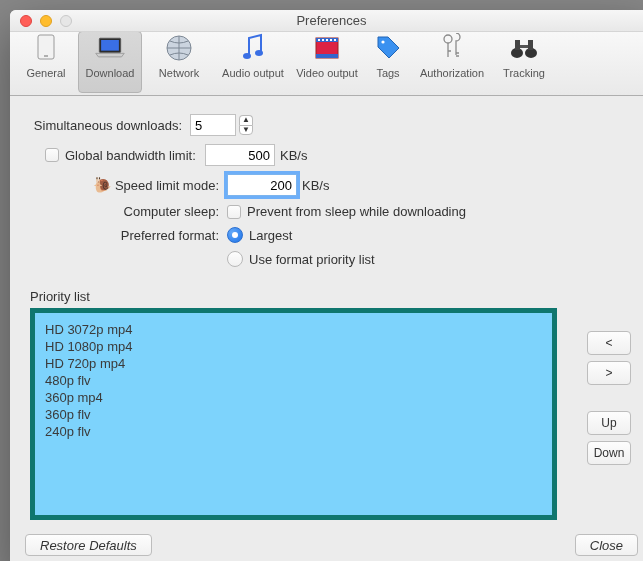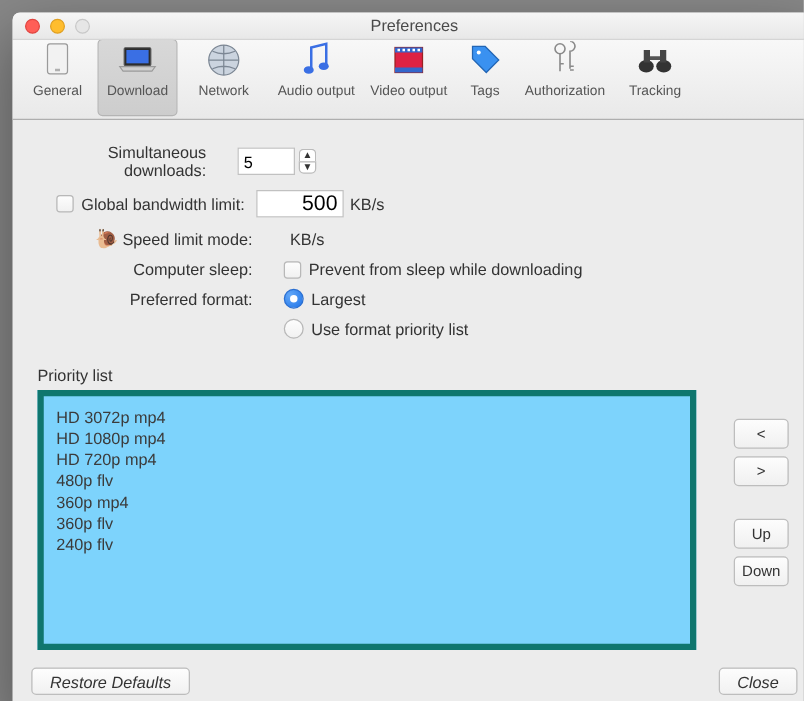--- a/index.html
+++ b/index.html
@@ -72,34 +72,34 @@
   .icon{width:32px;height:32px;display:flex;align-items:center;justify-content:center;}
   .content{
     flex:1;
     padding: 18px 20px 0 20px;
     display:flex;flex-direction:column;
   }
   .row{
     display:flex; align-items:center; margin-bottom:8px;
   }
   .lbl{
-    width:197px; text-align:right; padding-right:25px;
+    width:197px; text-align:right; padding-right:8px;
   }
   .stepper{
     display:flex;align-items:center;
   }
   input.spin{
     width:46px;height:22px;border:1px solid #c1c1c1;background:#fff;text-align:left;padding:0 4px;border-radius:0;font-size:13px;
   }
   .stepbtns{display:flex;flex-direction:column;margin-left:3px;}
   .stepbtns div{width:14px;height:10px;font-size:8px;line-height:8px;text-align:center;background:#fff;border:1px solid #bbb;cursor:pointer;}
   .stepbtns div:first-child{border-radius:4px 4px 0 0;border-bottom:none;}
   .stepbtns div:last-child{border-radius:0 0 4px 4px;}
   input.num{
-    width:70px;height:22px;border:1px solid #c1c1c1;background:#fff;text-align:right;padding:0 4px;font-size:17px;
+    width:70px;height:22px;border:1px solid #c1c1c1;background:#fff;text-align:right;padding:0 4px;font-size:13px;
   }
   input.num.focused{
     outline:none;
     box-shadow:0 0 0 3px rgba(96,168,250,0.9);
     border-color:#7bb4ee;
   }
   .unit{margin-left:5px;}
   .chk{
     width:14px;height:14px;border:1px solid #b8b8b8;border-radius:3px;background:linear-gradient(#fdfdfd,#f1f1f1);margin-right:6px;display:inline-block;vertical-align:middle;
   }
@@ -258,20 +258,21 @@
       <div style="width:140px">Global bandwidth limit:</div>
       <input class="num" value="500" style="">
       <span class="unit">KB/s</span>
     </div>
 
     <div class="row">
       <div class="lbl" style="display:flex;justify-content:flex-end;align-items:center;">
         <span class="snail">🐌</span>
         <span>Speed limit mode:</span>
       </div>
+      <input class="num focused" value="200" style="">
       <span class="unit">KB/s</span>
     </div>
 
     <div class="row">
       <div class="lbl">Computer sleep:</div>
       <span class="chk"></span>
       <span>Prevent from sleep while downloading</span>
     </div>
 
     <div class="row">

